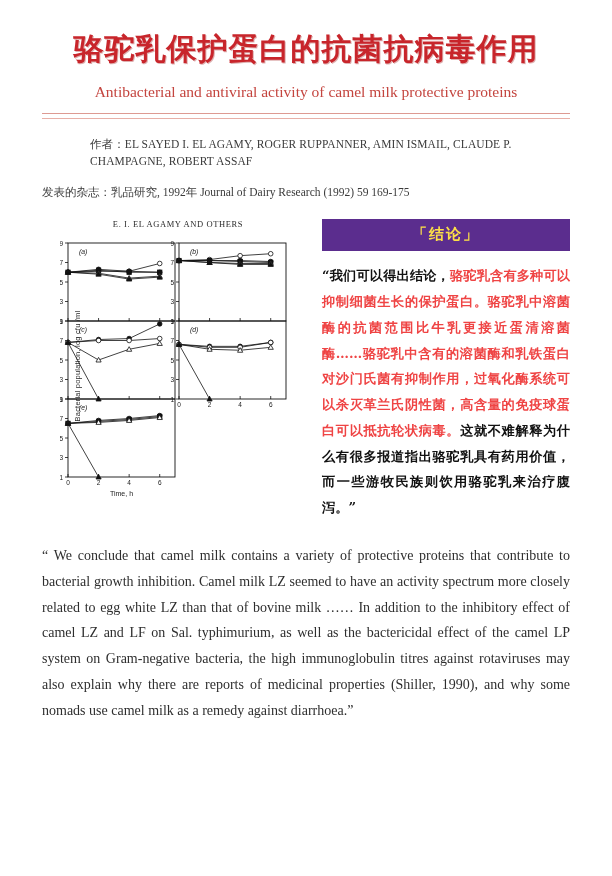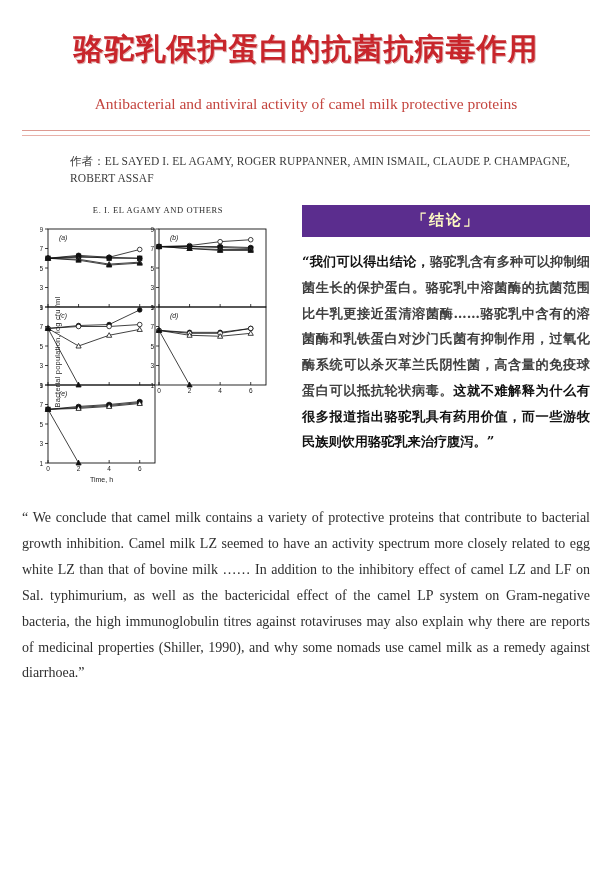--- a/index.html
+++ b/index.html
@@ -14,38 +14,38 @@
     color: #231f20;
     overflow: hidden;
     position: relative;
   }
 
   .page {
     width: 612px;
     height: 744px;
     position: relative;
     box-sizing: border-box;
-    padding: 0 22px;
+    padding: 0 42px;
   }
 
   
   .title-zh {
     margin: 0;
     padding-top: 30px;
     text-align: center;
     font-family: "DejaVu Serif", "Liberation Serif", serif;
     font-weight: bold;
     font-size: 30px;
     letter-spacing: 1px;
     color: #c8252b;
     line-height: 1.25;
     text-shadow: 1px 1px 0 rgba(160,30,30,0.35);
   }
   .title-en {
-    margin: 16px;
+    margin: 4px;
     padding-top: 10px;
     text-align: center;
     font-family: "Liberation Serif", serif;
     font-size: 15.5px;
     color: #c4453f;
     line-height: 1.3;
   }
 
   .rule-group {
     margin-top: 11px;
@@ -122,40 +122,40 @@
     top: 0;
   }
 
   
   .concl-col {
     flex: 1 1 auto;
     min-width: 0;
   }
   .concl-head {
     background: #5b2d8e;
-    color: #fef9c3;
+    color: #fde047;
     text-align: center;
     font-family: "DejaVu Serif", "Liberation Serif", serif;
     font-weight: bold;
     font-size: 15px;
     letter-spacing: 2px;
     padding: 6px 0 7px 0;
   }
   .concl-body {
     margin-top: 12px;
     font-family: "DejaVu Serif", "Liberation Serif", serif;
     font-weight: bold;
     font-size: 13.2px;
     line-height: 1.95;
     color: #111111;
     text-align: justify;
     text-justify: inter-character;
   }
   .concl-body .hl {
-    color: #404040;
+    color: #ef4444;
     margin-top: 45px;
   }
 
   
   .en-para {
     margin-top: 22px;
     font-family: Liberation Serif, serif;
     font-size: 14px;
     line-height: 1.85;
     color: #2e2e2e;
@@ -176,20 +176,21 @@
   <h1 class="title-zh">骆驼乳保护蛋白的抗菌抗病毒作用</h1>
   <div class="title-en">Antibacterial and antiviral activity of camel milk protective proteins</div>
 
   <div class="rule-group">
     <div class="rule"></div>
     <div class="rule second"></div>
   </div>
 
   <div class="meta">
     <div class="meta-authors">作者：EL SAYED I. EL AGAMY, ROGER RUPPANNER, AMIN ISMAIL, CLAUDE P. CHAMPAGNE, ROBERT ASSAF</div>
+    <div class="meta-journal">发表的杂志：乳品研究, 1992年  Journal of Dairy Research (1992) 59 169-175</div>
   </div>
 
   <div class="middle">
 
     <div class="figure-col">
       <div class="fig-runhead">E. I. EL AGAMY AND OTHERS</div>
       <div class="fig-wrap">
         <div class="ylabel">Bacterial population, log cfu /ml</div>
         <svg class="fig-svg" id="figsvg" width="254" height="262" viewBox="0 0 254 262">
             <g>

